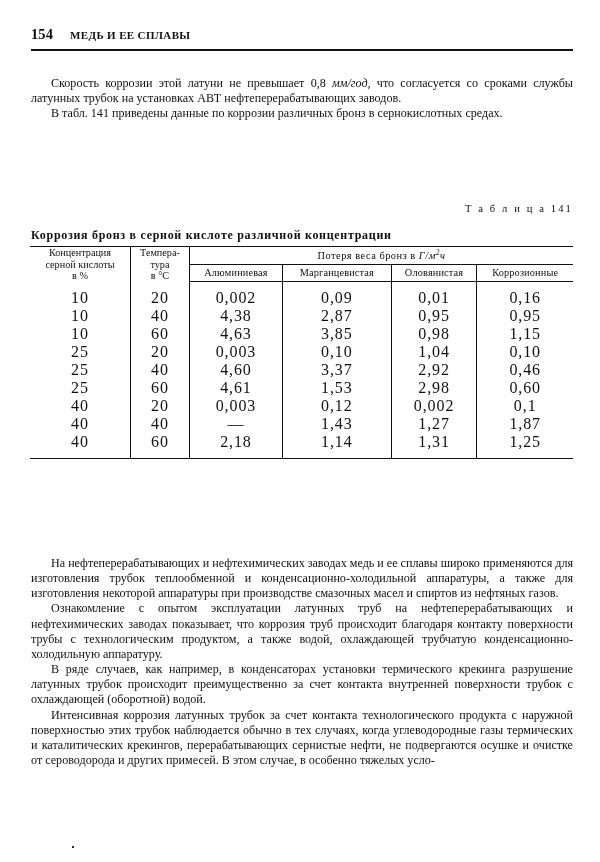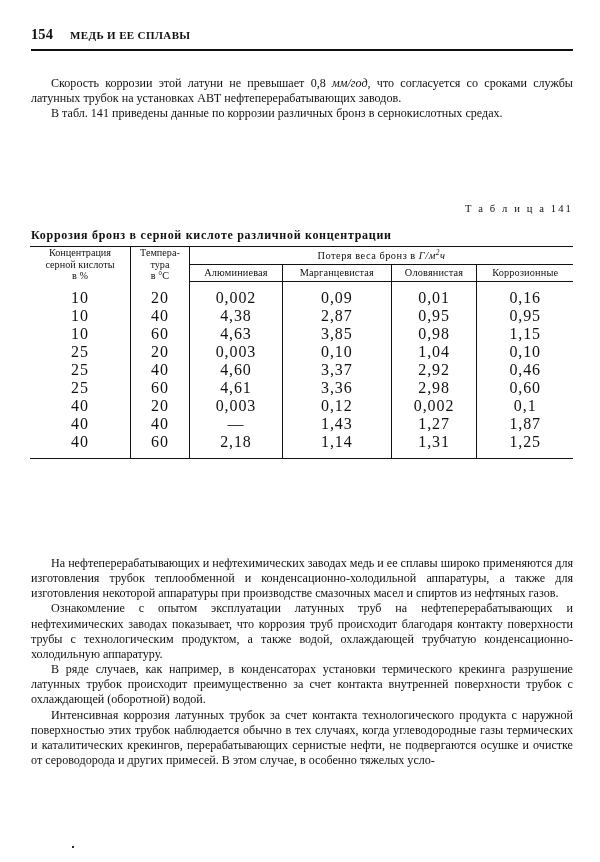--- a/index.html
+++ b/index.html
@@ -240,21 +240,21 @@
         <td class="data-cell vr">40</td>
         <td class="data-cell vr">4,60</td>
         <td class="data-cell vr">3,37</td>
         <td class="data-cell vr">2,92</td>
         <td class="data-cell">0,46</td>
       </tr>
       <tr>
         <td class="data-cell vr">25</td>
         <td class="data-cell vr">60</td>
         <td class="data-cell vr">4,61</td>
-        <td class="data-cell vr">3,36</td>
+        <td class="data-cell vr">1,53</td>
         <td class="data-cell vr">2,98</td>
         <td class="data-cell">0,60</td>
       </tr>
       <tr>
         <td class="data-cell vr">40</td>
         <td class="data-cell vr">20</td>
         <td class="data-cell vr">0,003</td>
         <td class="data-cell vr">0,12</td>
         <td class="data-cell vr">0,002</td>
         <td class="data-cell">0,1</td>

